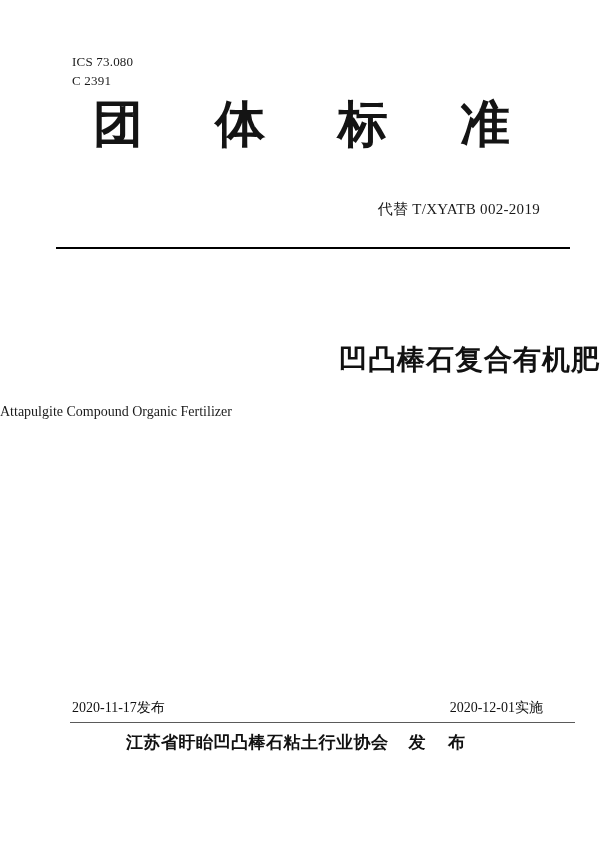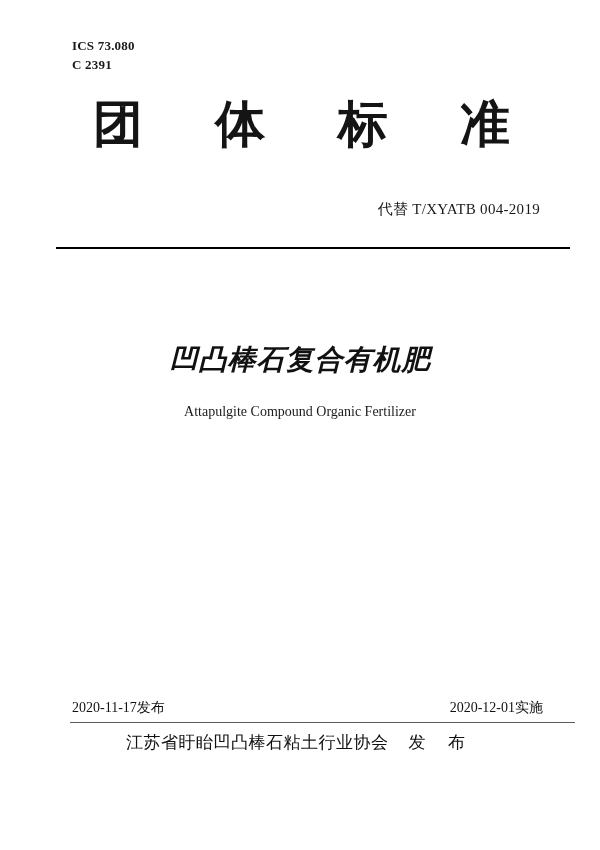--- a/index.html
+++ b/index.html
@@ -12,24 +12,24 @@
     width: 600px;
     height: 850px;
     background: #ffffff;
     overflow: hidden;
     color: #1a1a1a;
   }
 
   
   .ics-block {
     position: absolute;
-    top: 36px;
+    top: 52px;
     left: 72px;
     font-family: "Liberation Serif", serif;
-    font-weight: bold;
+    font-weight: normal;
     font-size: 13px;
     line-height: 19px;
     letter-spacing: 0.2px;
   }
 
   
   .masthead-title {
     position: absolute;
     top: 98px;
     left: 93px;
@@ -67,34 +67,32 @@
     width: 514px;
     height: 2px;
     background: #000000;
   }
 
   .doc-title-cn {
     position: absolute;
     top: 341px;
     left: 0;
     width: 100%;
-    text-align: center;
+    text-align: right;
     font-family: "Liberation Sans", sans-serif;
     font-weight: bold;
     font-size: 28px;
     letter-spacing: 1px;
     color: #111111;
-    font-style: italic;
   }
   .doc-title-en {
     position: absolute;
     top: 404px;
     left: 0;
     width: 100%;
-    text-align: center;
     font-family: "Liberation Serif", serif;
     font-size: 14px;
     color: #1a1a1a;
   }
 
   .date-row {
     position: absolute;
     top: 699px;
     left: 72px;
     right: 57px;
@@ -119,21 +117,21 @@
 
   .publisher-row {
     position: absolute;
     top: 731px;
     left: 0;
     width: 100%;
     display: flex;
     justify-content: center;
     align-items: baseline;
     font-family: "Liberation Sans", sans-serif;
-    font-weight: normal;
+    font-weight: bold;
     font-size: 17px;
     color: #111111;
     letter-spacing: 0.5px;
   }
   .publish-action {
     margin-left: 20px;
     letter-spacing: 9px;
     text-align: center;
   }
 </style>
@@ -147,21 +145,21 @@
     <div>C 2391</div>
   </div>
 
   <div class="masthead-title">
     <span>团</span>
     <span>体</span>
     <span>标</span>
     <span>准</span>
   </div>
 
-  <div class="replaces">代替 T/XYATB 004-2019</div>
+  <div class="replaces">代替 T/XYATB 002-2019</div>
 
   <div class="rule-top"></div>
 
   <div class="doc-title-cn">凹凸棒石复合有机肥</div>
   <div class="doc-title-en">Attapulgite Compound Organic Fertilizer</div>
 
   <div class="date-row">
     <span class="date-left">
       <span>2020-11-17</span><span class="cjk">发布</span>
     </span>

